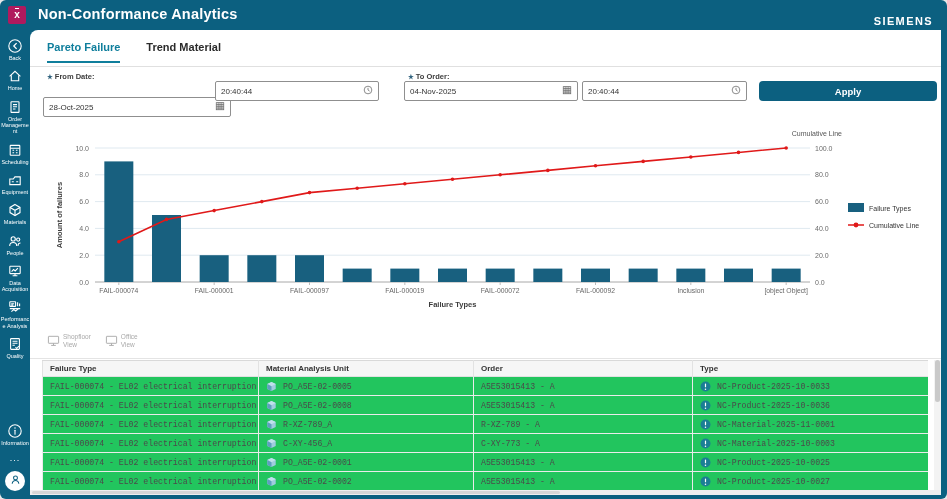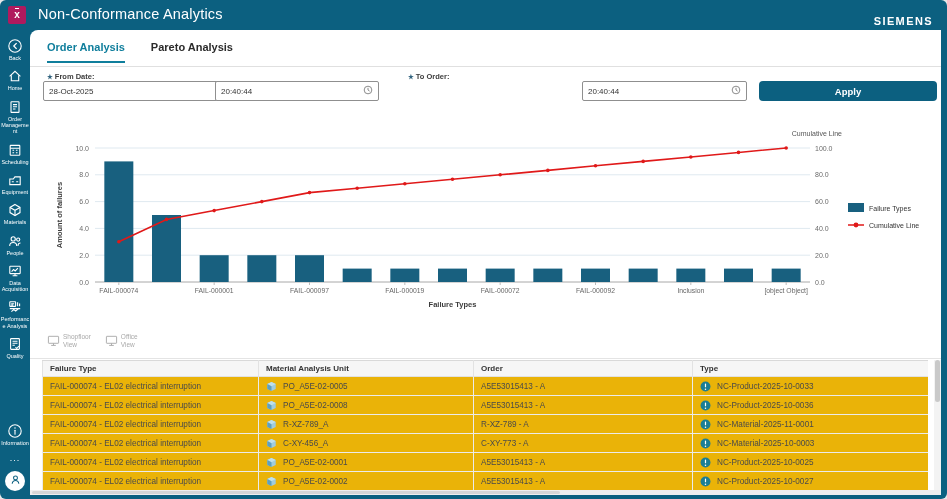--- a/index.html
+++ b/index.html
@@ -10,21 +10,21 @@
   }
   
   .header { position:absolute; top:0; left:0; right:0; height:30px; display:flex; align-items:center; }
   .app-logo {
     position:absolute; left:8px; top:6px; width:18px; height:18px;
     background:#b01a5e; border-radius:2px; color:#fff; font-size:10px; font-weight:bold;
     display:flex; align-items:center; justify-content:center; line-height:1;
   }
   .app-logo .xbar { position:relative; }
   .app-logo .xbar::before { content:""; position:absolute; top:-2px; left:1px; right:1px; height:1px; background:#fff; }
-  .header-title { position:absolute; left:38px; top:6px; color:#fff; font-size:14.5px; font-weight:400; letter-spacing:0.2px; }
+  .header-title { position:absolute; left:38px; top:6px; color:#fff; font-size:14.5px; font-weight:700; letter-spacing:0.2px; }
   .brand { position:absolute; right:14px; top:9px; color:#fff; font-size:11px; font-weight:bold; letter-spacing:1.4px;margin-top:6px; }
   
   .sidebar { position:absolute; top:30px; left:0; width:30px; bottom:0; display:flex; flex-direction:column; align-items:center; padding-top:8px; }
   .side-item { width:30px; display:flex; flex-direction:column; align-items:center; color:#fff; cursor:pointer; margin-bottom:7px; }
   .side-item .icon { width:16px; height:16px; }
   .side-item .icon svg { width:16px; height:16px; display:block; }
   .side-item .lbl { font-size:5.5px; line-height:1.15; text-align:center; margin-top:1px; max-width:30px; word-wrap:break-word; }
   .side-spacer { flex:1; }
   .side-more { color:#fff; font-size:9px; letter-spacing:1px; margin-bottom:8px; cursor:pointer; }
   .side-avatar { width:20px; height:20px; border-radius:50%; background:#fff; color:#0c6080; display:flex; align-items:center; justify-content:center; margin-bottom:8px; cursor:pointer; }
@@ -57,21 +57,21 @@
   .vt-btn svg { width:13px; height:13px; margin-top:1px; }
   .vt-btn .vt-lbl { font-size:6.5px; line-height:1.2; }
   .toggles-divider { position:absolute; top:328px; left:0; right:0; height:1px; background:#e4e4e4; }
   
   .table-wrap { position:absolute; top:330px; left:12px; width:886px; height:131px; overflow:hidden; }
   table { border-collapse:collapse; table-layout:fixed; width:886px; }
   col.c1{width:216px} col.c2{width:215px} col.c3{width:219px} col.c4{width:236px}
   th { background:#f6f6f6; border:1px solid #e2e2e2; border-top:1px solid #d9d9d9; font-size:8px; color:#333;
        text-align:left; height:16px; padding:0 7px; font-weight:bold; }
   td { border:1px solid #ebebeb; font-size:8.2px; color:#4a4a4a; height:19px; padding:0 7px; white-space:nowrap; overflow:hidden; }
-  tr.data-row { cursor:pointer; background:#eab308; }
+  tr.data-row { cursor:pointer; background:#22c55e;font-family:Liberation Mono, monospace; }
   .cell-ic { display:inline-block; vertical-align:middle; margin-right:6px; }
   .cell-ic svg { width:11px; height:11px; display:block; }
   .vscroll { position:absolute; top:330px; right:0; width:7px; height:131px; background:#f3f3f3; }
   .vscroll .thumb { position:absolute; top:0; left:1px; width:5px; height:42px; background:#c9c9c9; border-radius:3px; cursor:pointer; }
   .hscroll { position:absolute; bottom:0; left:0; right:0; height:5px; background:#efefef; }
   .hscroll .thumb { position:absolute; top:1px; left:2px; width:58%; height:3px; background:#d6d6d6; border-radius:2px; cursor:pointer; }
 </style>
 </head>
 <body>
 
@@ -202,44 +202,51 @@
         <span id="avatar-ic"><svg viewBox="0 0 16 16" fill="none" stroke="currentColor" stroke-width="1.3">
             <circle cx="8" cy="6" r="2.4"></circle>
             <path d="M3.9 13.2c.4-2.6 2-4 4.1-4s3.7 1.4 4.1 4"></path>
           </svg></span>
       </div>
   </div>
 
   <div class="content">
 
     <div class="tabs">
-      <div class="tab active">Order Analysis</div>
-      <div class="tab">Pareto Analysis</div>
+      <div class="tab active">Pareto Failure</div>
+      <div class="tab">Trend Material</div>
     </div>
     <div class="tabs-divider"></div>
 
     <div class="flabel" style="left:17px;">
       <span class="star">★</span><span>From Date:</span>
     </div>
     <div class="flabel" style="left:378px;">
       <span class="star">★</span><span>To Order:</span>
     </div>
 
-    <div class="finput" style="left:13px;width:188px;">
+    <div class="finput" style="left:13px;width:188px;margin-top:16px;">
       <span class="val">28-Oct-2025</span>
         <span id="cal-ic-1"><svg viewBox="0 0 12 12" fill="none" stroke="currentColor" stroke-width="0.9">
             <rect x="1.5" y="2" width="9" height="8.5"></rect>
             <path d="M1.5 4.3h9M3.8 2v8.5M6 2v8.5M8.2 2v8.5M1.5 6.4h9M1.5 8.5h9"></path>
           </svg></span>
     </div>
     <div class="finput" style="left:185px;width:164px;">
       <span class="val">20:40:44</span>
         <span id="clk-ic-1"><svg viewBox="0 0 12 12" fill="none" stroke="currentColor" stroke-width="0.9">
             <circle cx="6" cy="6" r="4.6"></circle>
             <path d="M6 3.4V6l1.9 1.3"></path>
+          </svg></span>
+    </div>
+    <div class="finput" style="left:374px;width:174px;">
+      <span class="val">04-Nov-2025</span>
+        <span id="cal-ic-2"><svg viewBox="0 0 12 12" fill="none" stroke="currentColor" stroke-width="0.9">
+            <rect x="1.5" y="2" width="9" height="8.5"></rect>
+            <path d="M1.5 4.3h9M3.8 2v8.5M6 2v8.5M8.2 2v8.5M1.5 6.4h9M1.5 8.5h9"></path>
           </svg></span>
     </div>
     <div class="finput" style="left:552px;width:165px;">
       <span class="val">20:40:44</span>
         <span id="clk-ic-2"><svg viewBox="0 0 12 12" fill="none" stroke="currentColor" stroke-width="0.9">
             <circle cx="6" cy="6" r="4.6"></circle>
             <path d="M6 3.4V6l1.9 1.3"></path>
           </svg></span>
     </div>
     <button class="apply-btn" style="left:729px;width:178px;">Apply</button>

